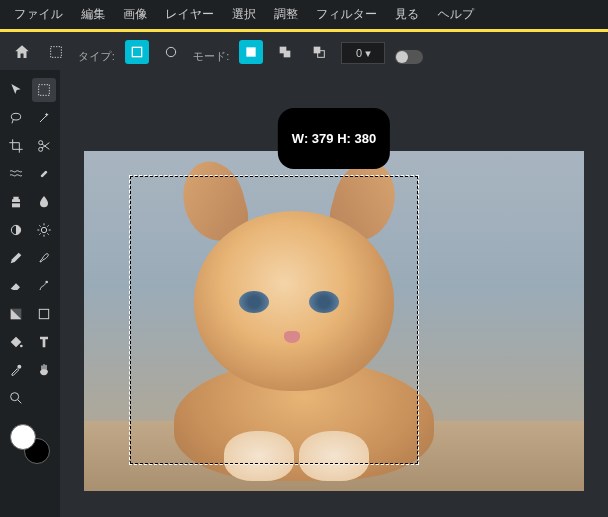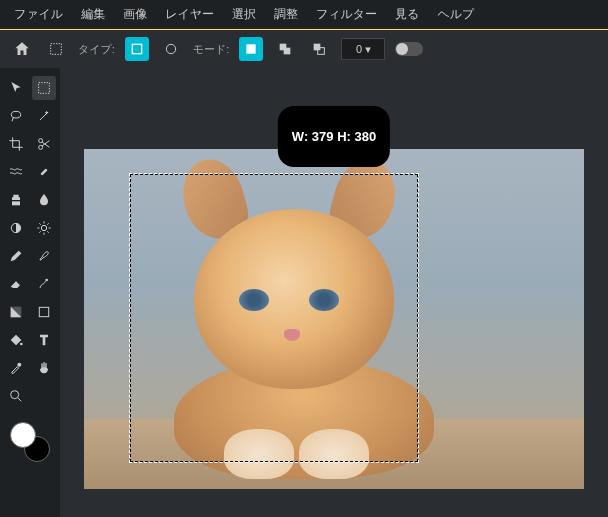--- a/index.html
+++ b/index.html
@@ -9,26 +9,26 @@
   font-family: sans-serif;
   font-size: 12px;
   color: #ccc;
   overflow: hidden;
 }
 .menubar {
   display: flex;
   gap: 18px;
   padding: 6px 14px;
   background: #1e2124;
-  border-bottom: 1px solid #fde047;
+  border-bottom: 3px solid #fde047;
 }
 .menubar span { cursor: pointer; }
 .toolbar {
   display: flex;
-  align-items: center;
+  align-items: flex-end;
   gap: 10px;
   padding: 6px 10px;
   background: #2a2d31;
   height: 38px;
 }
 .toolbar .icon-btn {
   width: 24px; height: 24px;
   display: flex; align-items: center; justify-content: center;
   border-radius: 3px;
 }

